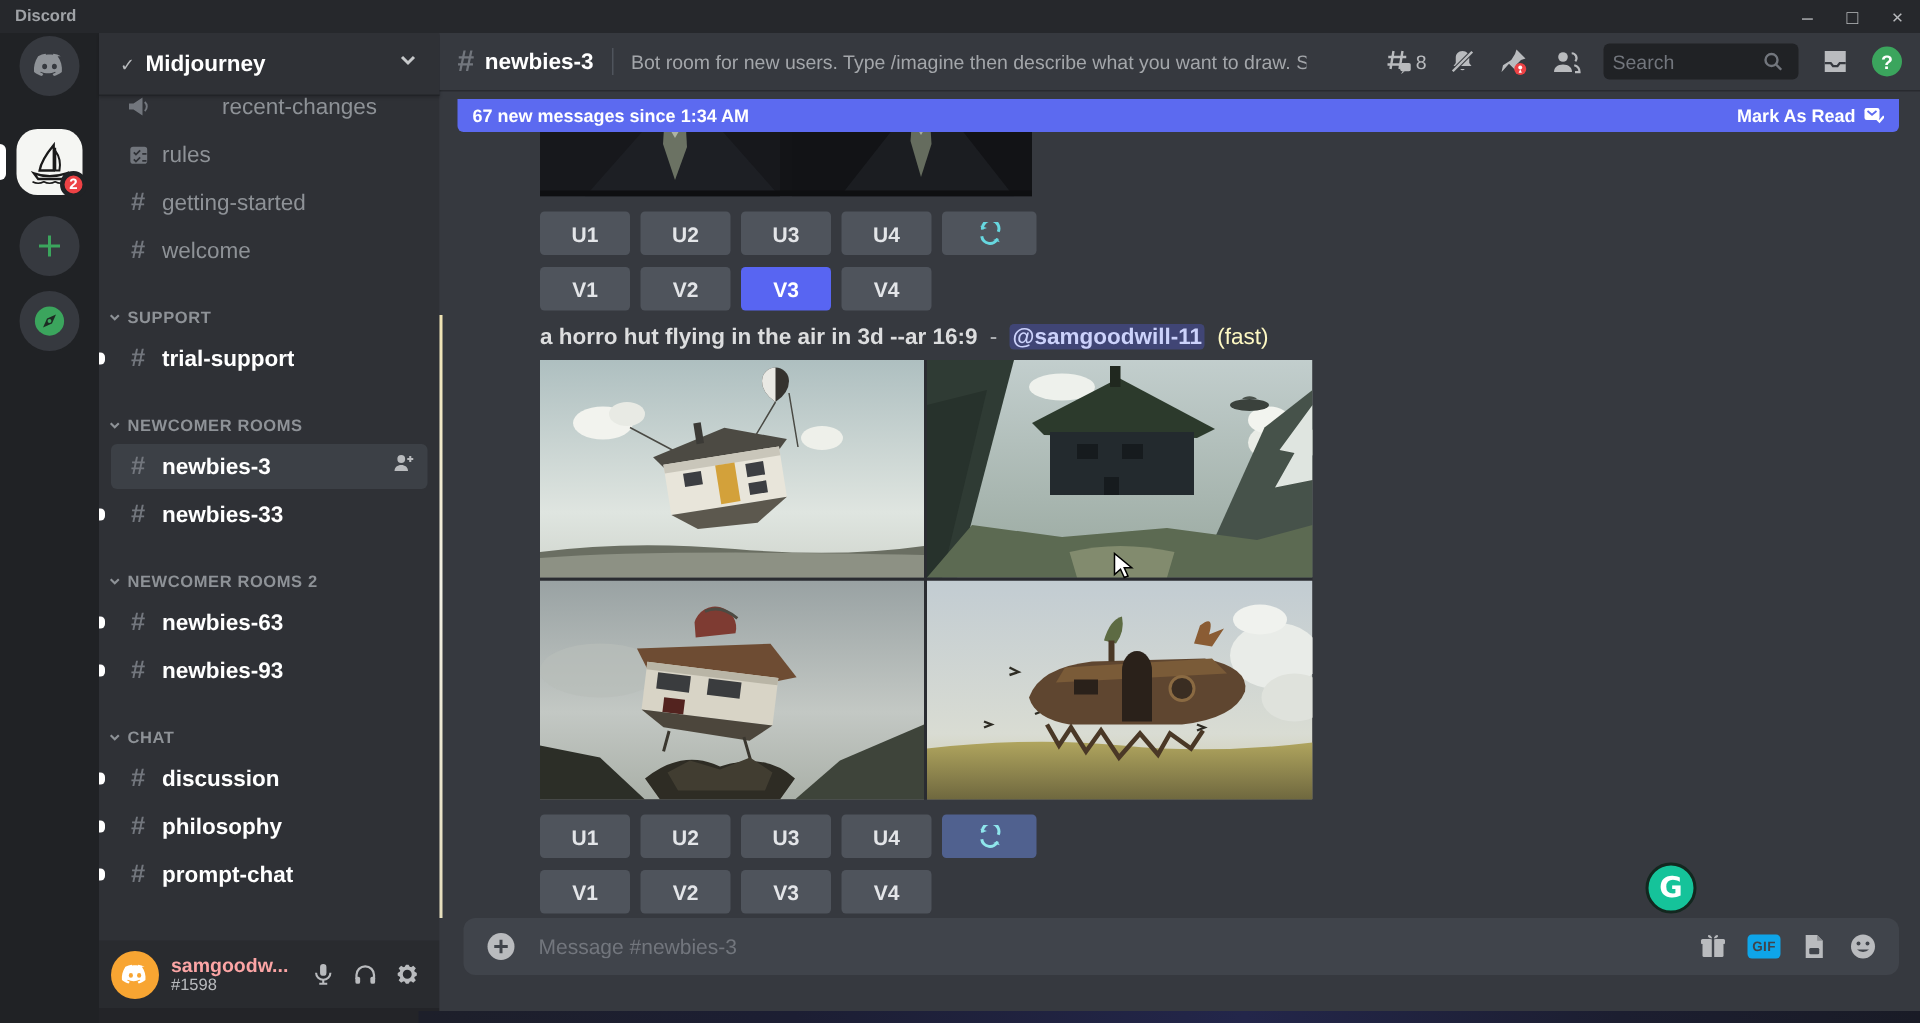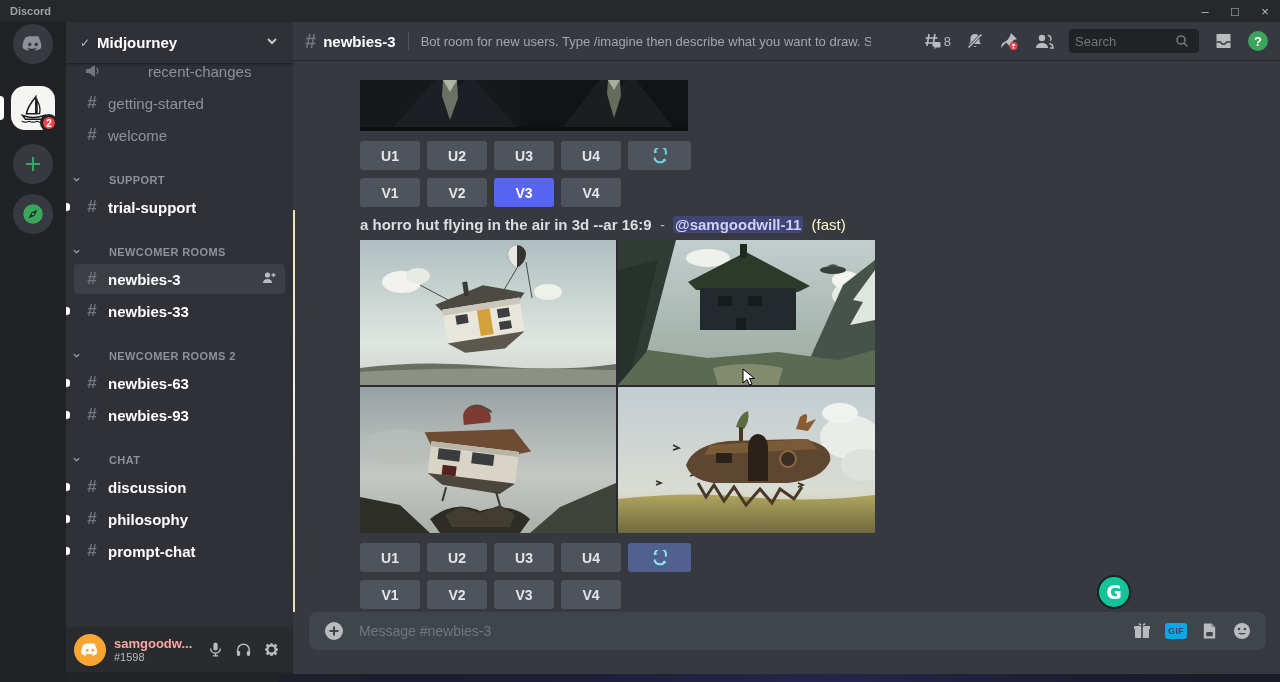--- a/index.html
+++ b/index.html
@@ -38,21 +38,21 @@
     display:flex; align-items:center; color:#8e9297; font-size:15px; }
   .chrow .cicon { width:20px; margin-right:6px; display:flex; justify-content:center; color:#72767d;
     font-size:17px; font-weight:bold; flex-shrink:0; }
   .chrow.unread { color:#fff; font-weight:bold; }
   .chrow.unread .dot { position:absolute; left:-8px; top:11px; width:4px; height:8px; border-radius:0 3px 3px 0; background:#fff; }
   .chrow.selected { background:#3c4046; color:#fff; font-weight:bold; }
   .chrow.first { margin-top:-10px;gap:40px; }
   .chlabel { white-space:nowrap; overflow:hidden; }
   .invite { margin-left:auto; color:#b9bbbe; }
   .chsection { margin-top:14px; height:26px; display:flex; align-items:flex-end; padding:0 2px 4px 6px;
-    color:#8e9297; font-size:11px; font-weight:bold; letter-spacing:.4px;gap:24px; }
+    color:#8e9297; font-size:11px; font-weight:bold; letter-spacing:.4px; }
   .chsection svg { margin:0 4px 2px 0; }
 
   .user-panel { position:absolute; bottom:10px; left:0; right:0; height:45px; background:#292b2f;
     display:flex; align-items:center; padding:0 8px; }
   .avatar { width:32px; height:32px; border-radius:50%; background:#f8a532; display:flex;
     align-items:center; justify-content:center; flex-shrink:0; }
   .uinfo { margin-left:8px; min-width:0; }
   .uname { color:#fca5a5; font-size:13px; font-weight:bold; white-space:nowrap; }
   .utag { color:#b9bbbe; font-size:11px; }
   .uicons { margin-left:auto; display:flex; }
@@ -188,20 +188,30 @@
       <div class="chrow first">
         <span class="cicon">
           <svg width="16" height="16" viewBox="0 0 16 16">
               <path d="M2 6h3l6-4v12l-6-4H2z" fill="#72767d"></path>
               <path d="M12.5 5a4 4 0 010 6" fill="none" stroke="#72767d" stroke-width="1.3"></path>
             </svg>
         </span>
         <span class="chlabel">recent-changes</span>
       </div>
       <div class="chrow">
+        <span class="cicon">
+          <svg width="15" height="15" viewBox="0 0 16 16">
+              <rect x="2" y="2" width="12" height="12" rx="2" fill="#72767d"></rect>
+              <path d="M4.5 6l1.5 1.5L9 4.5M4.5 11l1.5 1.5L9 9.5" stroke="#2f3136" stroke-width="1.3" fill="none"></path>
+              <path d="M10.5 7h3M10.5 12h3" stroke="#2f3136" stroke-width="1.2"></path>
+            </svg>
+        </span>
+        <span class="chlabel">rules</span>
+      </div>
+      <div class="chrow">
         <span class="cicon">#</span>
         <span class="chlabel">getting-started</span>
       </div>
       <div class="chrow">
         <span class="cicon">#</span>
         <span class="chlabel">welcome</span>
       </div>
 
       <div class="chsection">
         <svg width="9" height="9" viewBox="0 0 10 10">
@@ -366,20 +376,31 @@
               <path d="M3 3h14v14H3z" fill="#b9bbbe"></path>
               <path d="M3 11h4l1.5 2h3L13 11h4" fill="none" stroke="#36393f" stroke-width="1.5"></path>
             </svg>
         </div>
         <div class="hicon">
           <span class="help-circle">?</span>
         </div>
       </div>
     </div>
 
+    <div class="banner">
+      <span class="banner-text">67 new messages since 1:34 AM</span>
+      <span class="banner-action">
+        <span>Mark As Read</span>
+        <svg width="14" height="12" viewBox="0 0 14 12">
+            <rect x="1" y="1" width="10" height="8" rx="1.5" fill="#fff"></rect>
+            <path d="M3 3l3 2.5L9 3" fill="none" stroke="#5c6af0" stroke-width="1.2"></path>
+            <path d="M9 8l2 2 3-3.5" fill="none" stroke="#fff" stroke-width="1.6"></path>
+          </svg>
+      </span>
+    </div>
 
     <div class="partial-img">
       <svg viewBox="0 0 328 51" preserveAspectRatio="none">
         <rect width="328" height="51" fill="#131417"></rect>
         <rect x="0" y="0" width="160" height="51" fill="#17181c"></rect>
         <rect x="168" y="0" width="160" height="51" fill="#121316"></rect>
         <path d="M30 51 L75 0 L85 0 L95 10 L105 0 L115 0 L160 51 Z" fill="#1d1f24"></path>
         <path d="M83 0 L97 0 L98 18 L90 40 L82 16 Z" fill="#6b7263"></path>
         <path d="M83 0 L90 12 L97 0 Z" fill="#aeb3a4"></path>
         <path d="M200 51 L240 0 L250 0 L258 9 L266 0 L276 0 L316 51 Z" fill="#1b1d21"></path>

